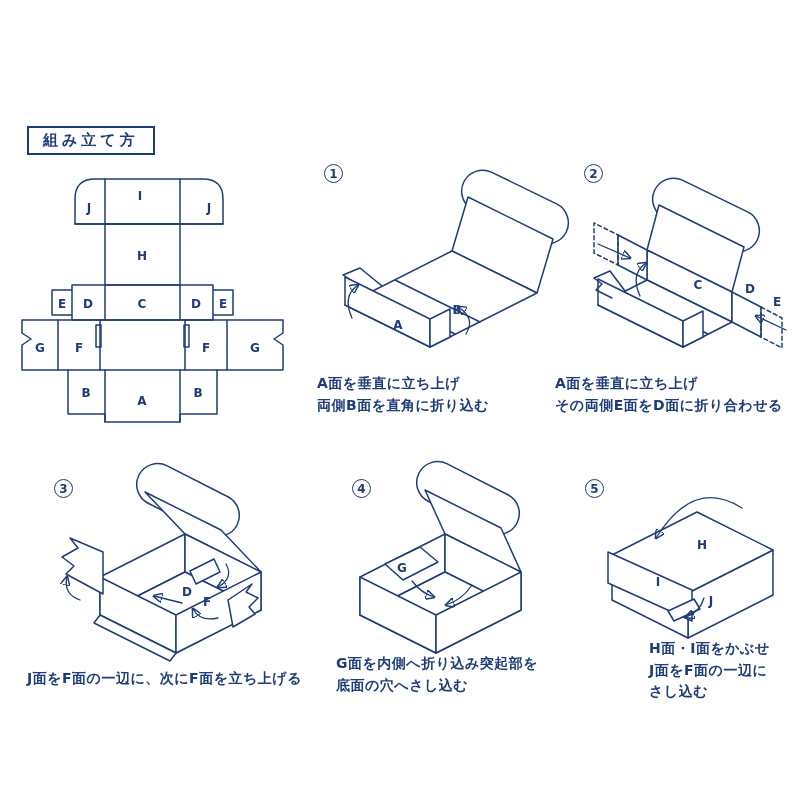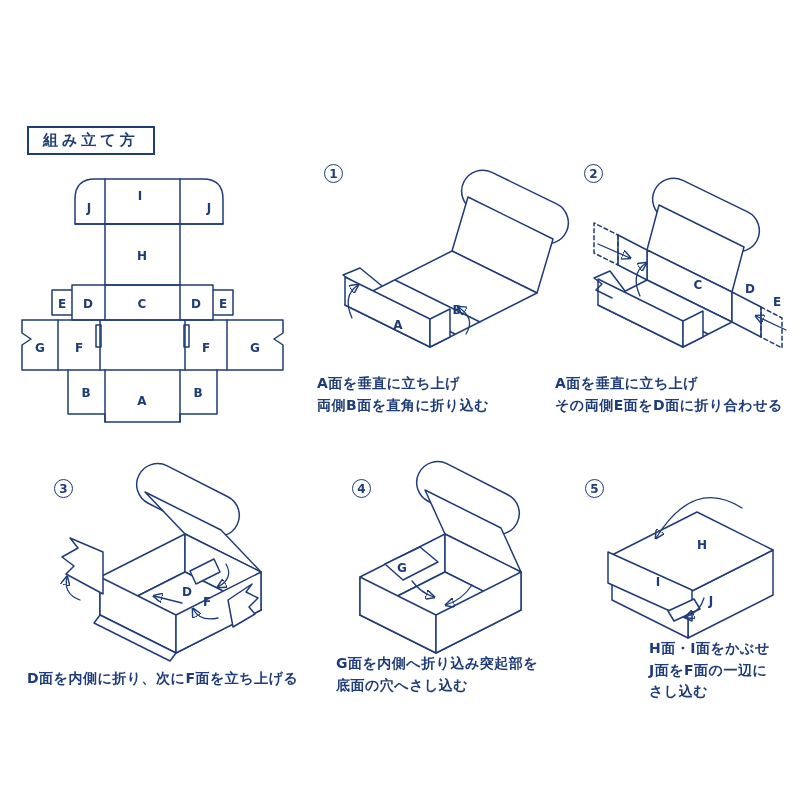--- a/index.html
+++ b/index.html
@@ -46,21 +46,21 @@
 <span class="step-num" style="left:324px; top:164px;">1</span>
 <span class="step-num" style="left:584px; top:164px;">2</span>
 <span class="step-num" style="left:54px;  top:479px;">3</span>
 <span class="step-num" style="left:352px; top:479px;">4</span>
 <span class="step-num" style="left:585px; top:479px;">5</span>
 
 <div class="caption" style="left:317px; top:373px;">A面を垂直に立ち上げ
 両側B面を直角に折り込む</div>
 <div class="caption" style="left:555px; top:373px;">A面を垂直に立ち上げ
 その両側E面をD面に折り合わせる</div>
-<div class="caption" style="left:27px;  top:668px;">D面を内側に折り、次にF面を立ち上げる</div>
+<div class="caption" style="left:27px;  top:668px;">J面をF面の一辺に、次にF面を立ち上げる</div>
 <div class="caption" style="left:336px; top:653px;">G面を内側へ折り込み突起部を
 底面の穴へさし込む</div>
 <div class="caption" style="left:617px; top:638px;margin-left:32px;">H面・I面をかぶせ
 J面をF面の一辺に
 さし込む</div>
 
 <svg class="art" width="800" height="800" viewBox="0 0 800 800">
   <defs>
     <marker id="ah" viewBox="0 0 10 10" refX="8.5" refY="5" markerWidth="7.5" markerHeight="7.5" orient="auto-start-reverse">
       <path d="M0,0 L10,5 L0,10 Z" fill="#1e3c78" stroke="none"></path>

